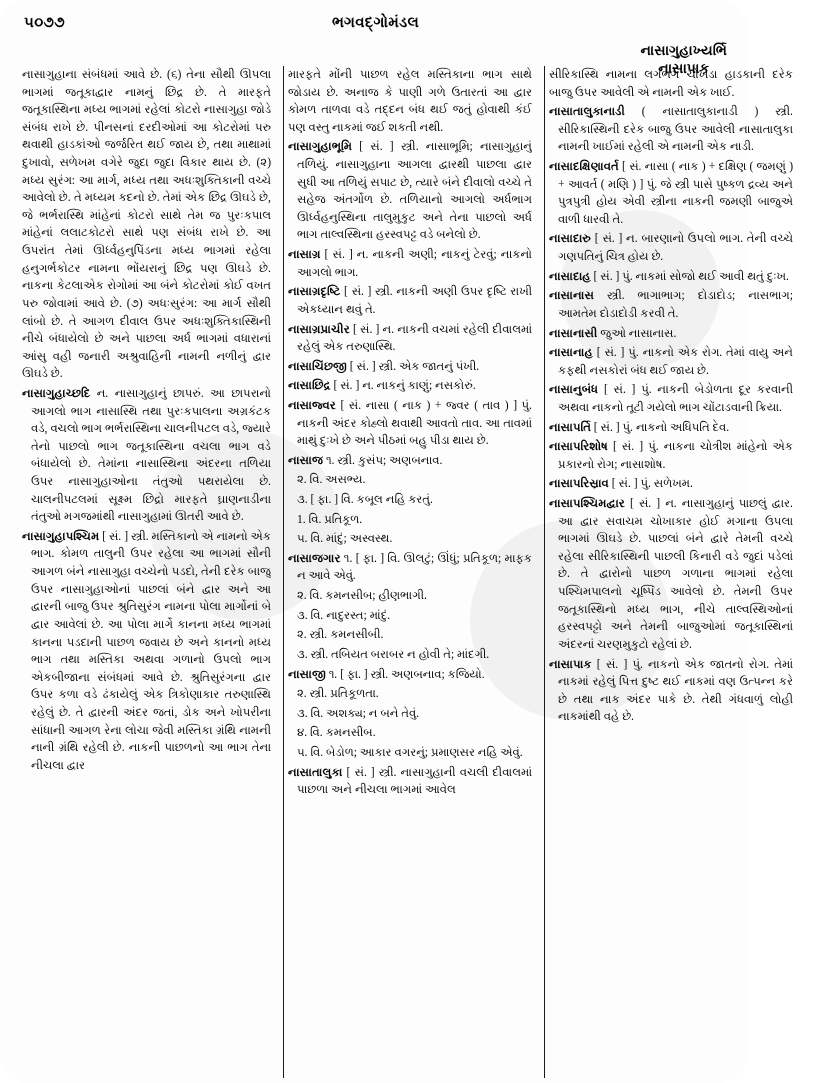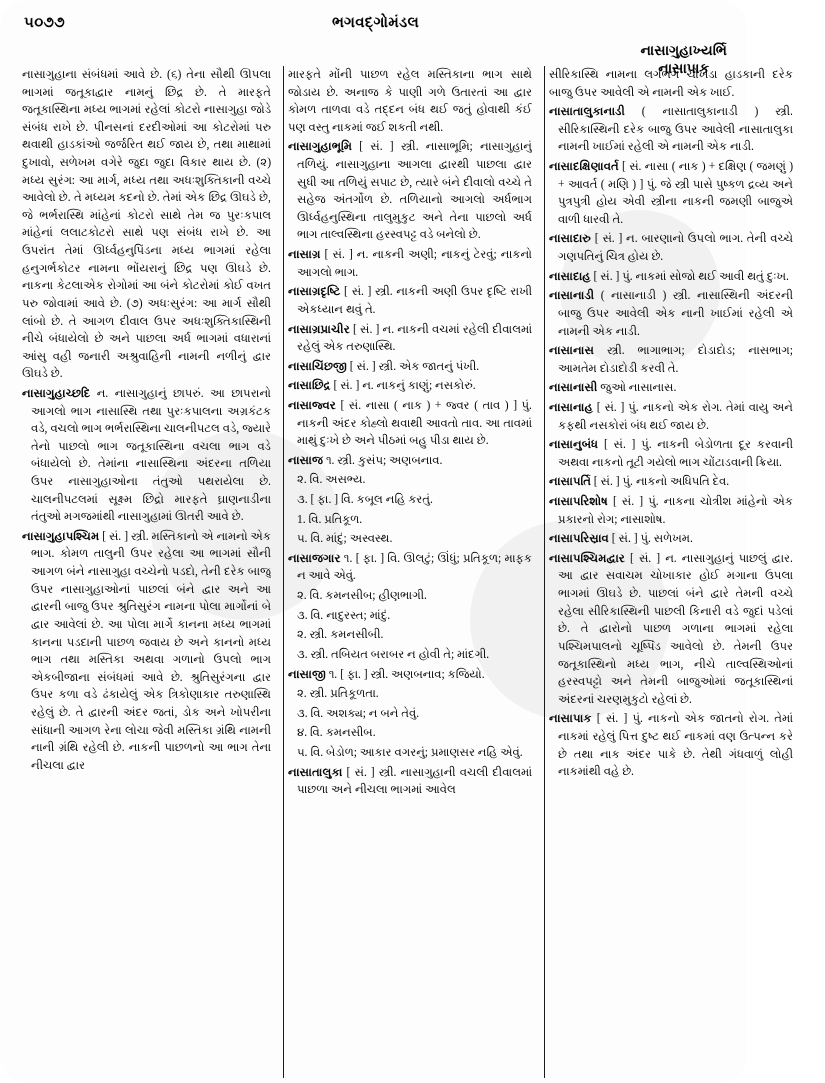--- a/index.html
+++ b/index.html
@@ -175,21 +175,20 @@
           <p class="entry"><span class="hw">નાસાતાલુકા</span><span> [ સં. ] સ્ત્રી. નાસાગુહાની વચલી દીવાલમાં પાછળા અને નીચલા ભાગમાં આવેલ</span></p>
         </div>
       </div>
       <div class="col">
         <div class="col-inner">
           <p class="para">સીરિકાસ્થિ નામના લગભગ ચોખંડા હાડકાની દરેક બાજુ ઉપર આવેલી એ નામની એક ખાઈ.</p>
           <p class="entry"><span class="hw">નાસાતાલુકાનાડી</span><span> ( નાસાતાલુકાનાડી ) સ્ત્રી. સીરિકાસ્થિની દરેક બાજુ ઉપર આવેલી નાસાતાલુકા નામની ખાઈમાં રહેલી એ નામની એક નાડી.</span></p>
           <p class="entry"><span class="hw">નાસાદક્ષિણાવર્ત</span><span> [ સં. નાસા ( નાક ) + દક્ષિણ ( જમણું ) + આવર્ત ( મણિ ) ] પું. જે સ્ત્રી પાસે પુષ્કળ દ્રવ્ય અને પુત્રપુત્રી હોય એવી સ્ત્રીના નાકની જમણી બાજુએ વાળી ધારવી તે.</span></p>
           <p class="entry"><span class="hw">નાસાદારુ</span><span> [ સં. ] ન. બારણાનો ઉપલો ભાગ. તેની વચ્ચે ગણપતિનું ચિત્ર હોય છે.</span></p>
           <p class="entry"><span class="hw">નાસાદાહ</span><span> [ સં. ] પું. નાકમાં સોજો થઈ આવી થતું દુઃખ.</span></p>
-          <p class="entry"><span class="hw">નાસાનાડી</span><span> ( નાસાનાડી ) સ્ત્રી. નાસાસ્થિની અંદરની બાજુ ઉપર આવેલી એક નાની ખાઈમાં રહેલી એ નામની એક નાડી.</span></p>
           <p class="entry"><span class="hw">નાસાનાસ</span><span> સ્ત્રી. ભાગાભાગ; દોડાદોડ; નાસભાગ; આમતેમ દોડાદોડી કરવી તે.</span></p>
           <p class="entry"><span class="hw">નાસાનાસી</span><span> જુઓ નાસાનાસ.</span></p>
           <p class="entry"><span class="hw">નાસાનાહ</span><span> [ સં. ] પું. નાકનો એક રોગ. તેમાં વાયુ અને કફથી નસકોરાં બંધ થઈ જાય છે.</span></p>
           <p class="entry"><span class="hw">નાસાનુબંધ</span><span> [ સં. ] પું. નાકની બેડોળતા દૂર કરવાની અથવા નાકનો તૂટી ગયેલો ભાગ ચોંટાડવાની ક્રિયા.</span></p>
           <p class="entry"><span class="hw">નાસાપર્તિ</span><span> [ સં. ] પું. નાકનો અધિપતિ દેવ.</span></p>
           <p class="entry"><span class="hw">નાસાપરિશોષ</span><span> [ સં. ] પું. નાકના ચોત્રીશ માંહેનો એક પ્રકારનો રોગ; નાસાશોષ.</span></p>
           <p class="entry"><span class="hw">નાસાપરિસ્રાવ</span><span> [ સં. ] પું. સળેખમ.</span></p>
           <p class="entry"><span class="hw">નાસાપશ્ચિમદ્વાર</span><span> [ સં. ] ન. નાસાગુહાનું પાછલું દ્વાર. આ દ્વાર સવાચમ ચોખાકાર હોઈ મગાના ઉપલા ભાગમાં ઊઘડે છે. પાછલાં બંને દ્વારે તેમની વચ્ચે રહેલા સીરિકાસ્થિની પાછલી કિનારી વડે જુદાં પડેલાં છે. તે દ્વારોનો પાછળ ગળાના ભાગમાં રહેલા પશ્ચિમપાલનો ચૂષ્પિંડ આવેલો છે. તેમની ઉપર જતૂકાસ્થિનો મધ્ય ભાગ, નીચે તાલ્વસ્થિઓનાં હરસ્વપટ્ટો અને તેમની બાજુઓમાં જતૂકાસ્થિનાં અંદરનાં ચરણમુકુટો રહેલાં છે.</span></p>
           <p class="entry"><span class="hw">નાસાપાક</span><span> [ સં. ] પું. નાકનો એક જાતનો રોગ. તેમાં નાકમાં રહેલું પિત્ત દુષ્ટ થઈ નાકમાં વણ ઉત્પન્ન કરે છે તથા નાક અંદર પાકે છે. તેથી ગંધવાળું લોહી નાકમાંથી વહે છે.</span></p>
         </div>

